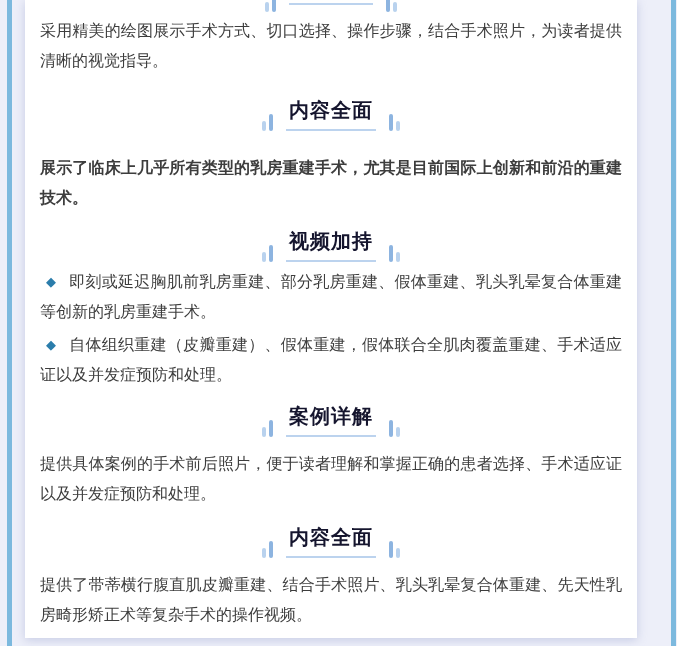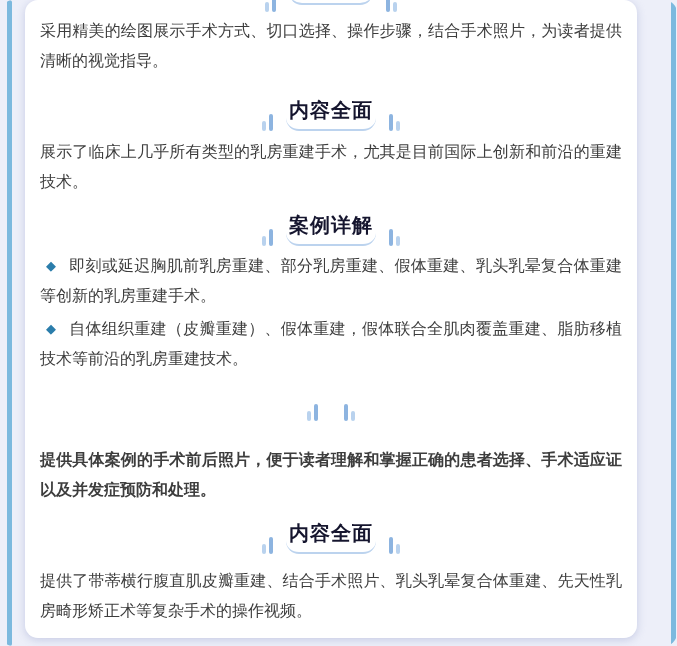--- a/index.html
+++ b/index.html
@@ -1,15 +1,15 @@
 <!DOCTYPE html>
 <html><head>
 <meta charset="utf-8">
 <style>
-  * { margin: 0; padding: 0; box-sizing: border-box; border-radius: 13px; }
+  * { margin: 0; padding: 0; box-sizing: border-box; }
   html, body {
     width: 677px; height: 646px;
     overflow: hidden;
     font-family: "Liberation Sans", sans-serif;
   }
   body { background: #edeff9; position: relative; }
 
   .edge-line {
     position: absolute; top: 0; bottom: 0; width: 5px;
     background: #7cb9de;
@@ -62,22 +62,22 @@
   .hb-4 { margin-top: 14px; }
 
   
   .body-text {
     font-size: 16px;
     line-height: 30px;
     color: #3d3d3d;
     text-align: justify;
   }
   .p-intro { margin-top: 4px; }
-  .p-1 { margin-top: 6px; }
-  .p-3 { margin-top: 24px; font-weight: bold; }
+  .p-1 { margin-top: 22px; font-weight: bold; }
+  .p-3 { margin-top: 12px; }
   .p-4 { margin-top: 12px; }
 
   .bullet { text-indent: 6px; }
   .bullet.b-1 { margin-top: 5px; }
   .bullet.b-2 { margin-top: 3px; }
   .diamond {
     color: #2b7dab;
     font-size: 13px;
     margin-right: 13px;
     vertical-align: 1px;
@@ -116,34 +116,35 @@
         <i class="bar bar-s"></i>
       </span>
   </div>
   <p class="body-text p-1">展示了临床上几乎所有类型的乳房重建手术，尤其是目前国际上创新和前沿的重建技术。</p>
 
   <div class="heading-block hb-2">
     <span class="mark">
         <i class="bar bar-s"></i>
         <i class="bar bar-l"></i>
       </span>
-    <span class="heading-title">案例详解</span>
+    <span class="heading-title">视频加持</span>
     <span class="mark">
         <i class="bar bar-l"></i>
         <i class="bar bar-s"></i>
       </span>
   </div>
   <p class="body-text bullet b-1"><span class="diamond">◆</span><span>即刻或延迟胸肌前乳房重建、部分乳房重建、假体重建、乳头乳晕复合体重建等创新的乳房重建手术。</span></p>
-  <p class="body-text bullet b-2"><span class="diamond">◆</span><span>自体组织重建（皮瓣重建）、假体重建，假体联合全肌肉覆盖重建、脂肪移植技术等前沿的乳房重建技术。</span></p>
+  <p class="body-text bullet b-2"><span class="diamond">◆</span><span>自体组织重建（皮瓣重建）、假体重建，假体联合全肌肉覆盖重建、手术适应证以及并发症预防和处理。</span></p>
 
   <div class="heading-block hb-3">
     <span class="mark">
         <i class="bar bar-s"></i>
         <i class="bar bar-l"></i>
       </span>
+    <span class="heading-title">案例详解</span>
     <span class="mark">
         <i class="bar bar-l"></i>
         <i class="bar bar-s"></i>
       </span>
   </div>
   <p class="body-text p-3">提供具体案例的手术前后照片，便于读者理解和掌握正确的患者选择、手术适应证以及并发症预防和处理。</p>
 
   <div class="heading-block hb-4">
     <span class="mark">
         <i class="bar bar-s"></i>

